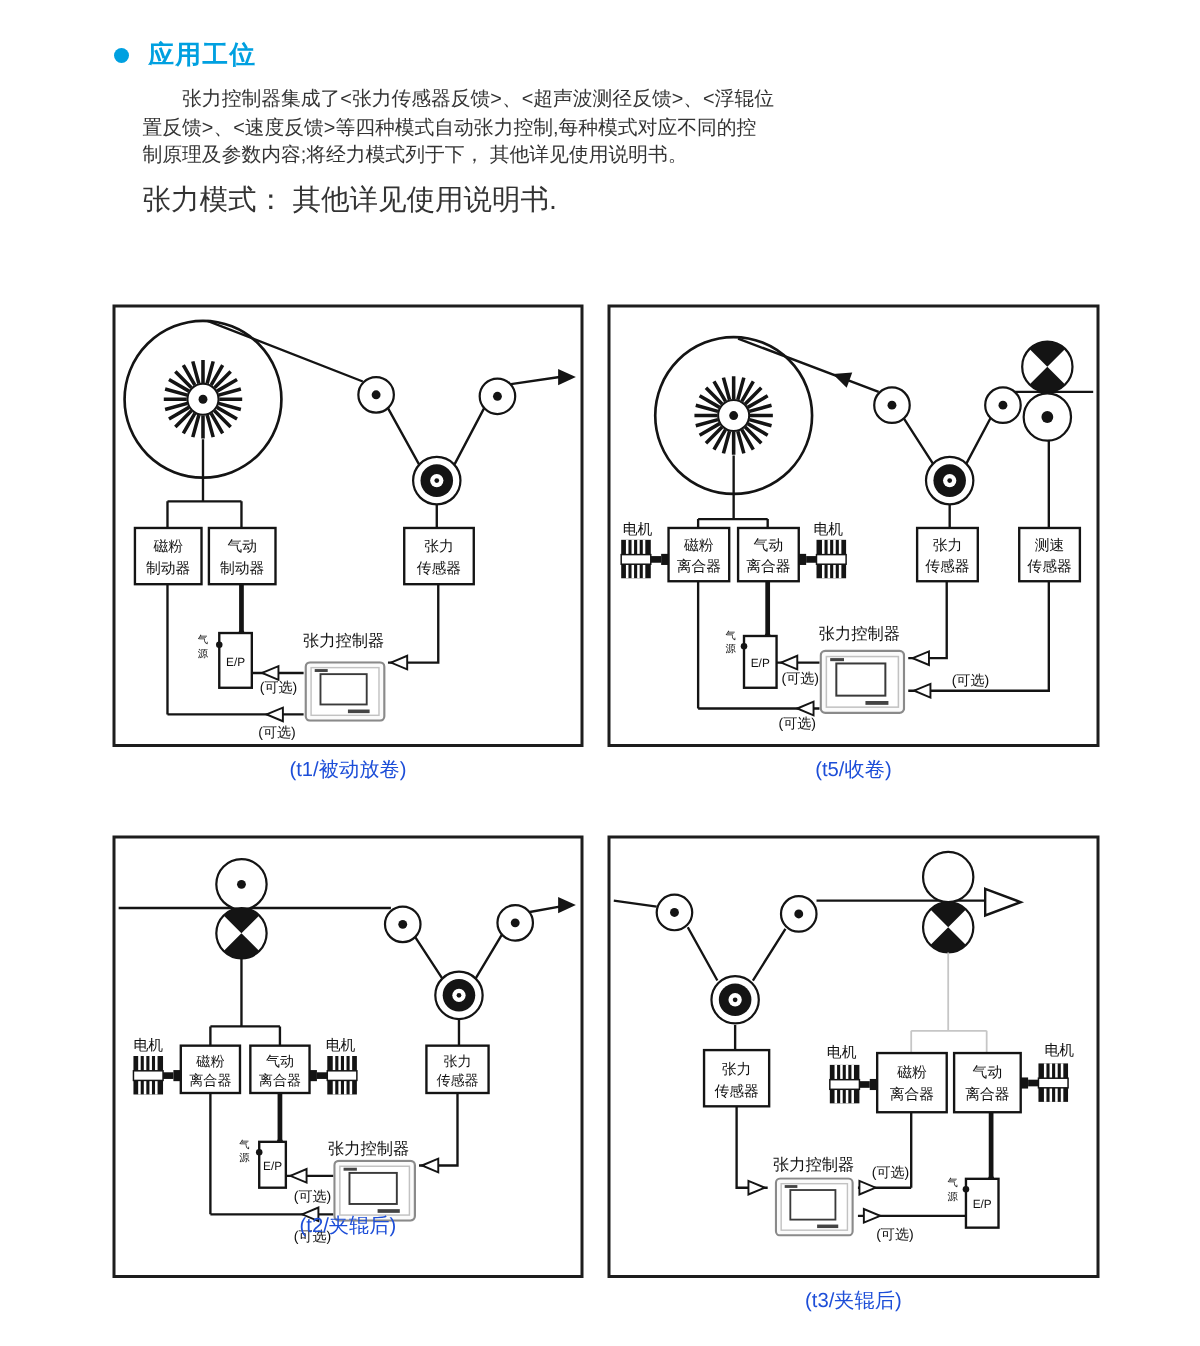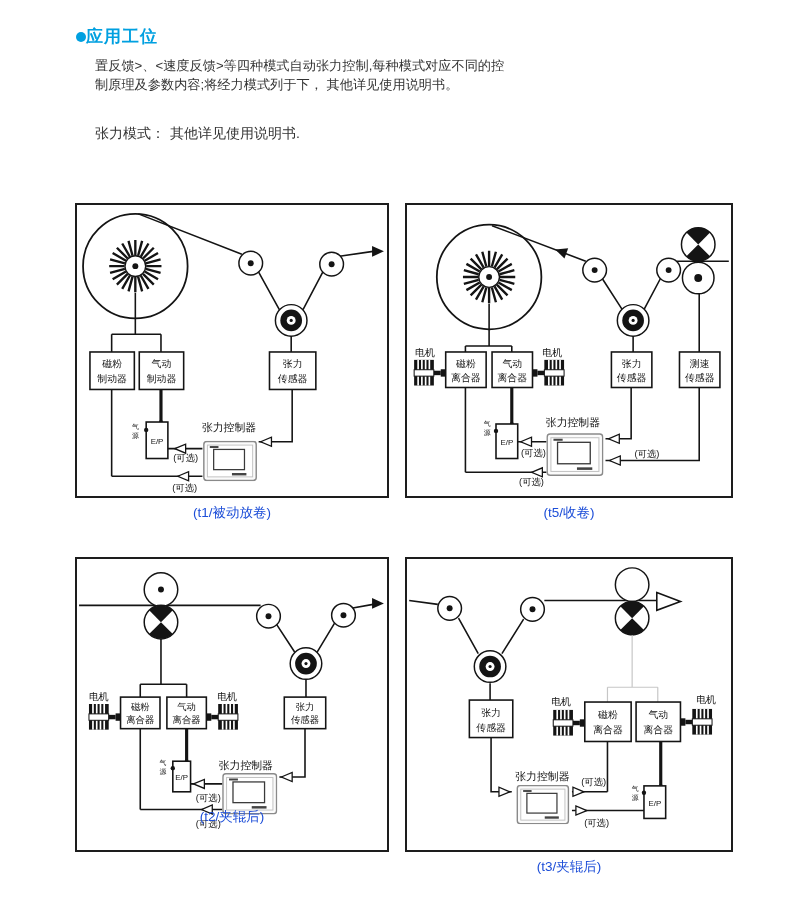--- a/index.html
+++ b/index.html
@@ -1,23 +1,23 @@
 <!DOCTYPE html>
 <html><head>
 <meta charset="utf-8">
 <style>
   html,body{margin:0;padding:0;background:#fff;}
   .page{position:relative;width:800px;height:897px;background:#fff;overflow:hidden;
         font-family:"Liberation Sans","DejaVu Sans",sans-serif;color:#2b2b2b;}
-  .header{position:absolute;left:76px;top:25px;display:flex;align-items:center;gap:0;}
+  .header{position:absolute;left:76px;top:25px;display:flex;align-items:center;gap:13px;}
   .bullet{width:10px;height:10px;border-radius:50%;background:#00a0e0;}
   .htitle{font-size:17px;font-weight:bold;color:#00a0e0;letter-spacing:1px;}
   .intro{position:absolute;left:95px;top:57px;font-size:13.2px;line-height:18.6px;color:#333;}
   .intro .indent{text-indent:2em;}
-  .modenote{position:absolute;left:95px;top:125px;display:flex;font-size:14px;line-height:17.6px;color:#333;}
+  .modenote{position:absolute;left:95px;top:125px;display:flex;font-size:19px;line-height:17.6px;color:#333;}
   .mlabel{white-space:nowrap;margin-right:5px;}
   .frame{position:absolute;border:2px solid #1d1d1d;box-sizing:border-box;background:#fff;}
   .frame svg{display:block;width:100%;height:100%;}
   .caption{position:absolute;text-align:center;font-size:13.5px;color:#1d4ed8;}
   .defs-svg{position:absolute;width:0;height:0;overflow:hidden;}
   svg text{fill:#111;font-family:"Liberation Sans","DejaVu Sans",sans-serif;}
   .bx{fill:#fff;stroke:#141414;stroke-width:1.6;}
   .ln{stroke:#141414;stroke-width:1.6;fill:none;}
   .thk{stroke:#141414;stroke-width:3.2;fill:none;}
   .fnt{stroke:#c6c6c6;stroke-width:1.2;fill:none;}
@@ -86,20 +86,21 @@
         </g>
     </defs>
   </svg>
 
   <div class="header">
     <span class="bullet"></span>
     <span class="htitle">应用工位</span>
   </div>
 
   <div class="intro">
+    <div class="indent">张力控制器集成了&lt;张力传感器反馈&gt;、&lt;超声波测径反馈&gt;、&lt;浮辊位</div>
     <div>置反馈&gt;、&lt;速度反馈&gt;等四种模式自动张力控制,每种模式对应不同的控</div>
     <div>制原理及参数内容;将经力模式列于下， 其他详见使用说明书。</div>
   </div>
 
   <div class="modenote">
     <div class="mlabel">张力模式：</div>
     <div>
       <div>其他详见使用说明书.</div>
     </div>
   </div>

